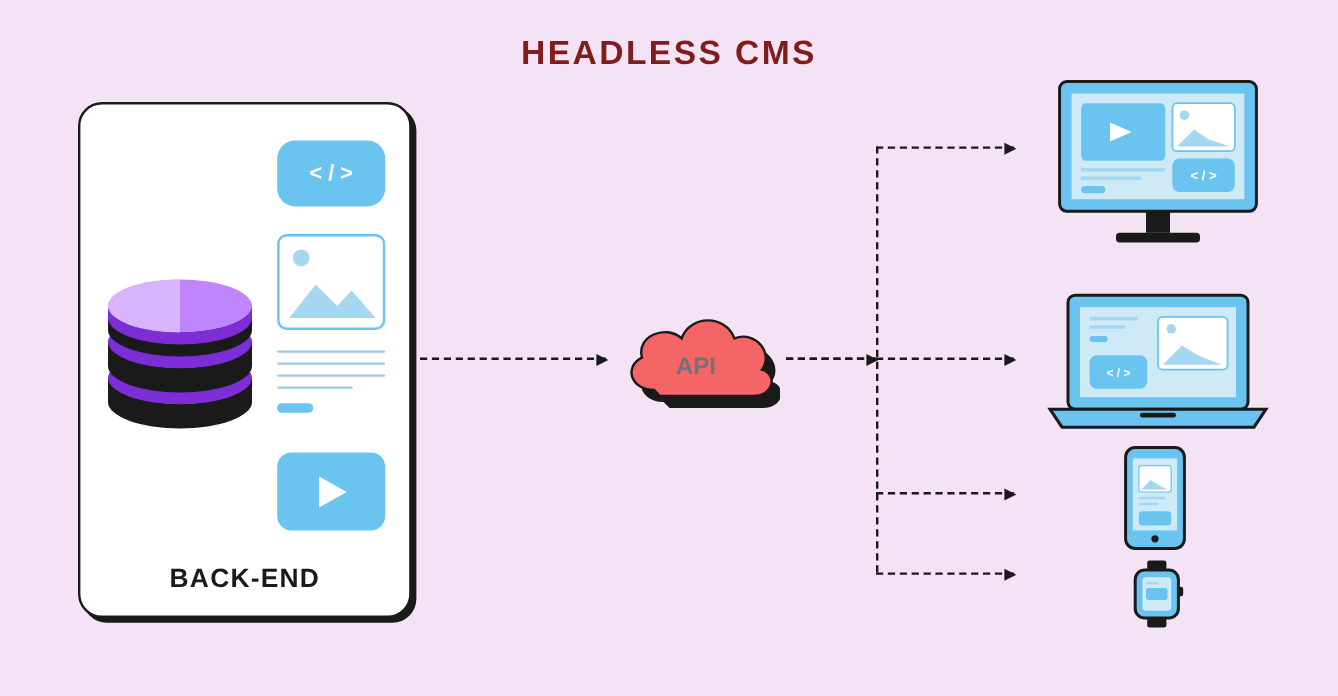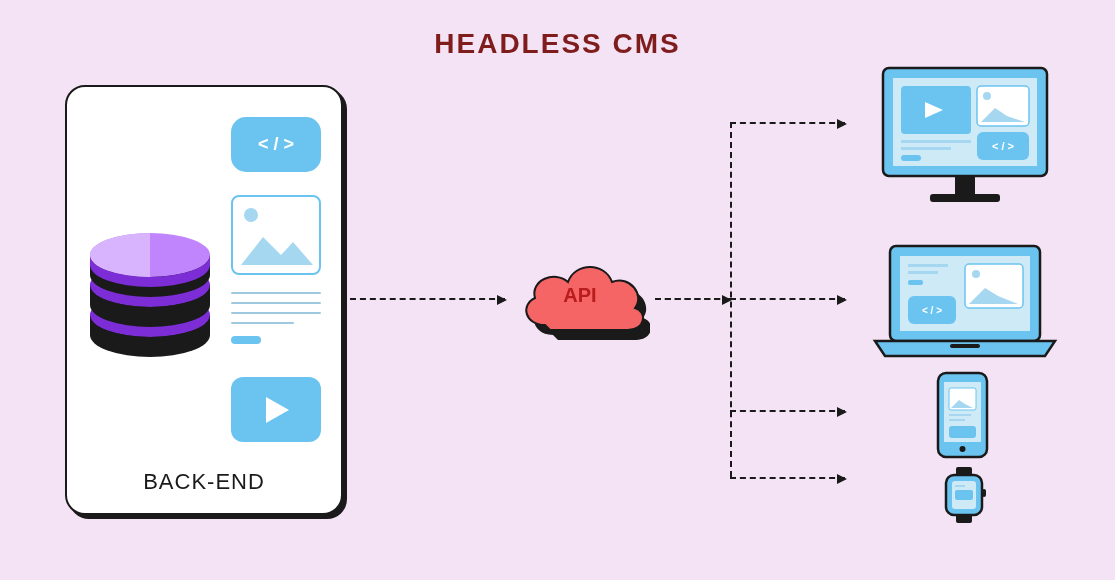--- a/index.html
+++ b/index.html
@@ -31,21 +31,21 @@
     border: 2px solid #1a1a1a;
     border-radius: 20px;
     box-shadow: 4px 4px 0 #1a1a1a;
   }
   .backend-label {
     position: absolute;
     bottom: 18px;
     left: 50%;
     transform: translateX(-50%);
     font-size: 22px;
-    font-weight: 400;
+    font-weight: 700;
     letter-spacing: 1px;
     color: #1a1a1a;
   }
   .db-icon {
     position: absolute;
     left: 18px;
     top: 140px;
   }
   .code-badge {
     position: absolute;
@@ -105,25 +105,25 @@
     justify-content: center;
   }
   .api-cloud {
     position: absolute;
     left: 510px;
     top: 250px;
   }
   .api-label {
     position: absolute;
     left: 50%;
-    top: 34px;
+    top: 45px;
     transform: translateX(-50%);
     font-size: 20px;
     font-weight: 600;
-    color: #b91c1c;
+    color: #737373;
   }
   .arrow {
     position: absolute;
     border-top: 2px dashed #1a1a1a;
   }
   .arrow::after {
     content: '';
     position: absolute;
     right: -2px;
     top: -5px;

